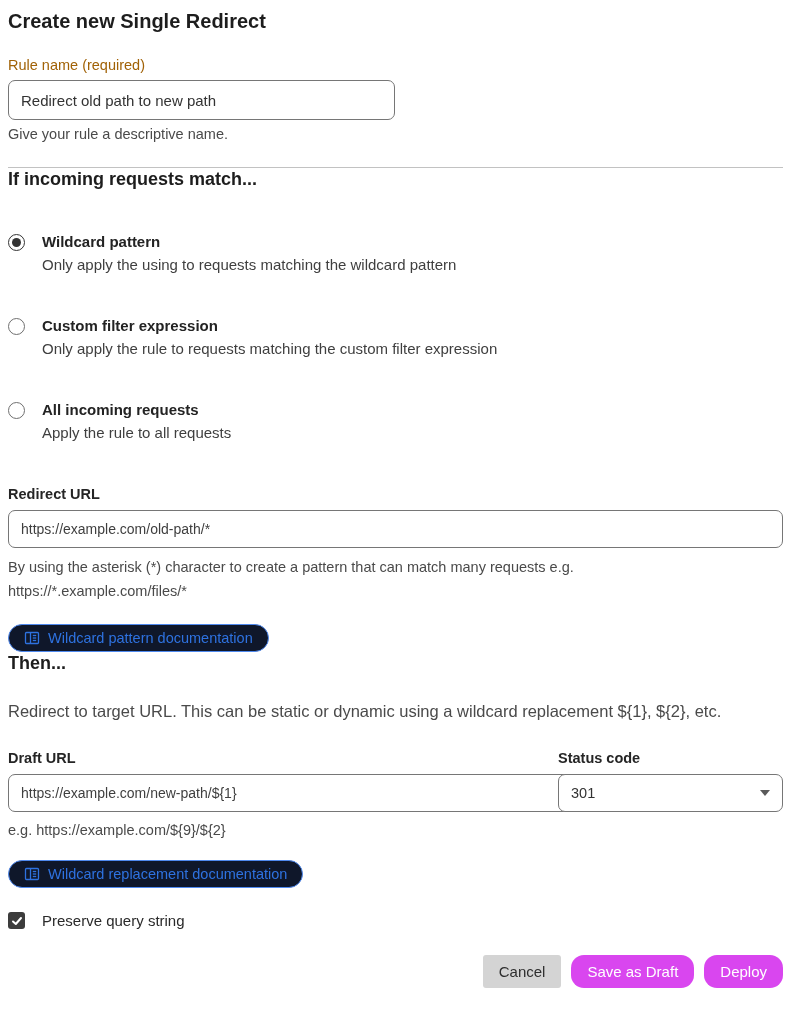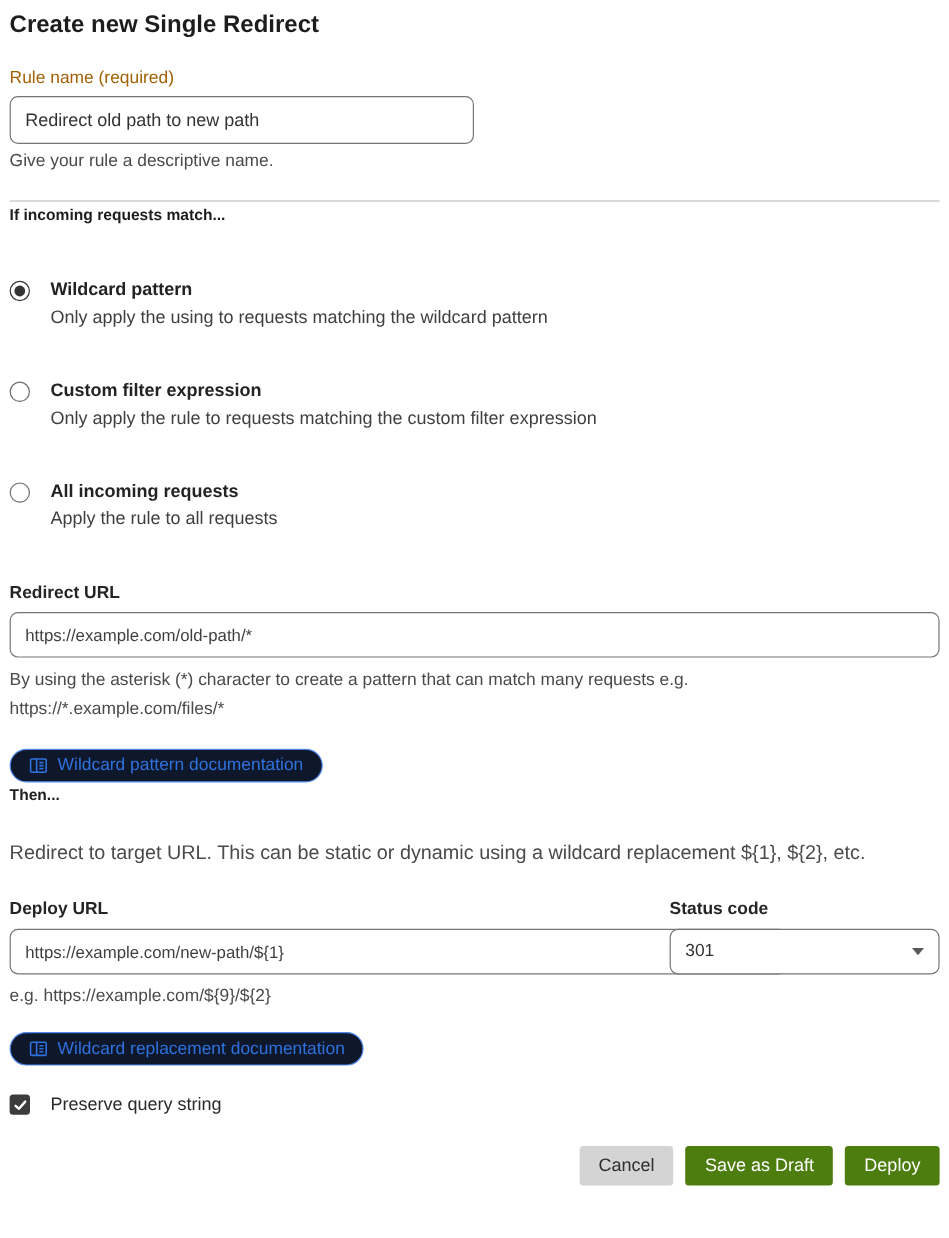--- a/index.html
+++ b/index.html
@@ -25,21 +25,21 @@
   }
   input.rule-name{width:387px;margin-top:6px;}
   input.url-input{width:775px;margin-top:7px;height:38px;font-size:14px;color:#3f3f3f;}
   input.target-url{width:648px;}
 
   .help-text{font-size:14.5px;color:#4a4a4a;line-height:24px;}
   .rule-help{margin-top:5px;line-height:18px;}
 
   hr.divider{border:none;border-top:1px solid #c2c2c2;margin:24px 0 0 0;}
 
-  h2.section-heading{font-size:13px;font-weight:700;margin:0;color:#1d1d1d;line-height:22px;}
+  h2.section-heading{font-size:18px;font-weight:700;margin:0;color:#1d1d1d;line-height:22px;}
   .match-heading{margin-top:33px;}
 
   .radio-row{display:flex;align-items:flex-start;cursor:pointer;}
   .radio-row.first{margin-top:42px;}
   .radio-row.next{margin-top:40px;}
   .radio-circle{
     width:17px;height:17px;border-radius:50%;
     border:1px solid #6f6f6f;background:#fff;box-sizing:border-box;
     margin-top:2px;flex:0 0 auto;position:relative;
   }
@@ -83,21 +83,21 @@
   .checkbox-row{display:flex;align-items:center;margin-top:24px;cursor:pointer;}
   .checkbox{
     width:17px;height:17px;border-radius:3px;background:#3c3c3c;
     display:flex;align-items:center;justify-content:center;flex:0 0 auto;
   }
   .checkbox-label{margin-left:17px;font-size:15px;color:#2a2a2a;}
 
   .footer{display:flex;justify-content:flex-end;align-items:center;gap:10px;margin-top:26px;}
   .btn{height:33px;border-radius:3px;font-family:inherit;font-size:15px;padding:0 16px;border:none;cursor:pointer;}
   .btn-cancel{background:#d4d4d4;color:#2e2e2e;}
-  .btn-primary{background:#4d7c0f;color:#ffffff;}
+  .btn-primary{background:#d946ef;color:#ffffff;border-radius:13px;}
 </style>
 </head>
 <body>
 
 <div class="page">
 
   <h1 class="page-title">Create new Single Redirect</h1>
 
   <div class="field-label rule-name-label">Rule name (required)</div>
   <input class="text-input rule-name" type="text" value="Redirect old path to new path" style="">
@@ -151,21 +151,21 @@
       </svg>
     </span>
     <span>Wildcard pattern documentation</span>
   </button>
 
   <h2 class="section-heading then-heading">Then...</h2>
   <div class="then-desc">Redirect to target URL. This can be static or dynamic using a wildcard replacement ${1}, ${2}, etc.</div>
 
   <div class="target-row">
     <div class="col-target">
-      <div class="field-label strong">Deploy URL</div>
+      <div class="field-label strong">Draft URL</div>
       <input class="text-input url-input target-url" type="text" value="https://example.com/new-path/${1}" style="">
     </div>
     <div class="col-status">
       <div class="field-label strong">Status code</div>
       <div class="select-box">
         <span>301</span>
         <span class="caret"></span>
       </div>
     </div>
   </div>

